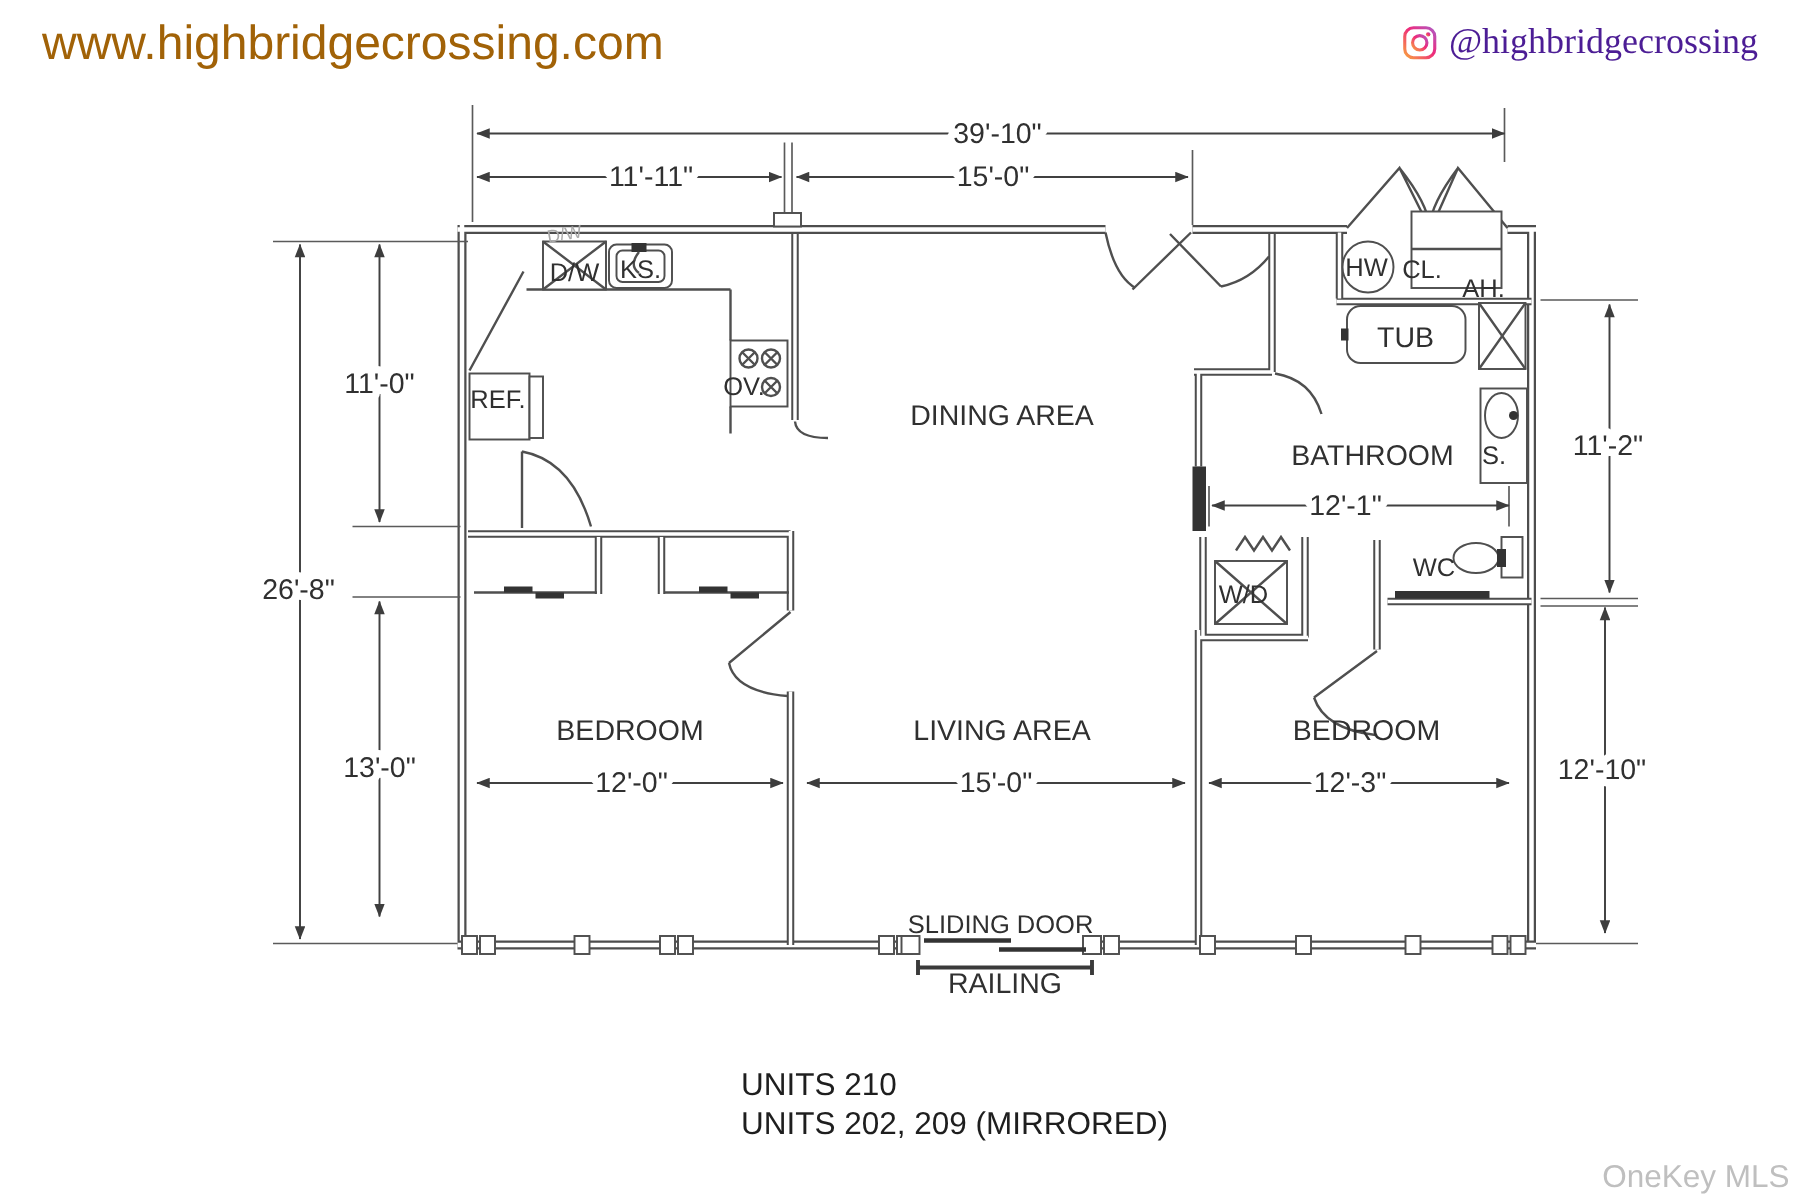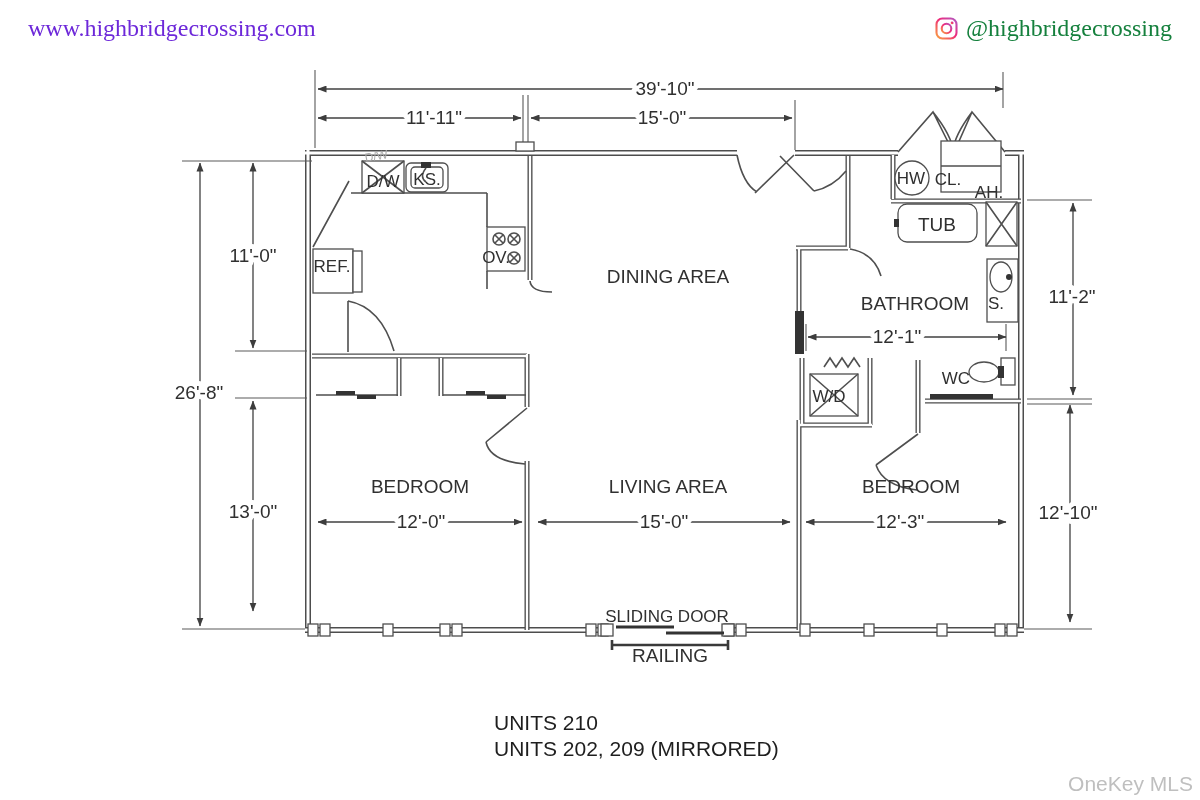--- a/index.html
+++ b/index.html
@@ -1,25 +1,25 @@
 <!DOCTYPE html>
 <html><head>
 <meta charset="utf-8">
 <style>
   html,body{margin:0;padding:0;background:#ffffff;}
   body{width:1200px;height:800px;position:relative;overflow:hidden;
        font-family:"Liberation Sans",sans-serif;}
   .header{position:absolute;top:0;left:0;width:1200px;height:56px;
           display:flex;align-items:center;justify-content:space-between;
           padding:0 28px;box-sizing:border-box;background:#fff;}
-  .site{font-family:Liberation Serif, serif;font-size:24px;color:#6d28d9;}
+  .site{font-family:Liberation Sans, sans-serif;font-size:32px;color:#a16207;}
   .brand{font-family:"Liberation Sans",sans-serif;font-size:23px;color:#151515;
          letter-spacing:0.48em;font-weight:500;white-space:nowrap;}
   .ig{display:flex;align-items:center;gap:7px;}
-  .handle{font-family:"Liberation Serif",serif;font-size:24px;color:#15803d;}
+  .handle{font-family:"Liberation Serif",serif;font-size:24px;color:#4c1d95;}
   svg.plan{position:absolute;left:0;top:0;width:1200px;height:800px;}
   .wo{stroke:#4d4d4d;stroke-width:6;fill:none;}
   .wi{stroke:#ffffff;stroke-width:3;fill:none;}
   .vo{stroke:#4d4d4d;stroke-width:5;fill:none;}
   .vi{stroke:#ffffff;stroke-width:2.3;fill:none;}
   .tn{stroke:#4f4f4f;stroke-width:1.6;fill:none;}
   .tn2{stroke:#4f4f4f;stroke-width:1.3;fill:#ffffff;}
   .dim{stroke:#404040;stroke-width:1.3;fill:none;}
   .ext{stroke:#5a5a5a;stroke-width:1.1;fill:none;}
   .blk{fill:#333333;stroke:none;}

